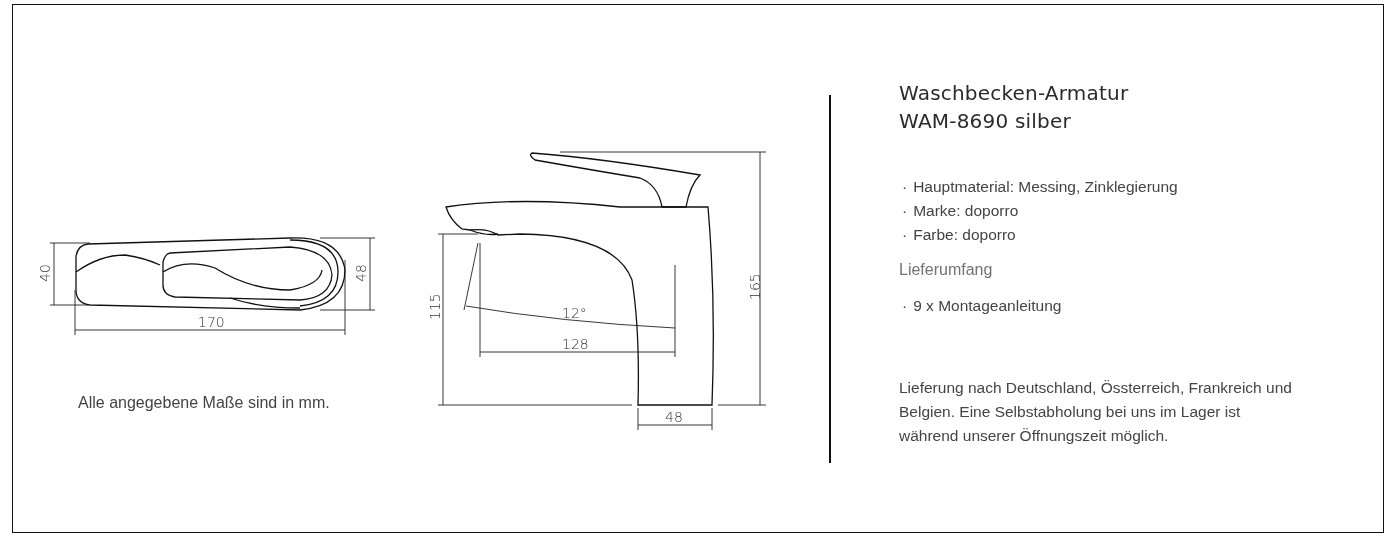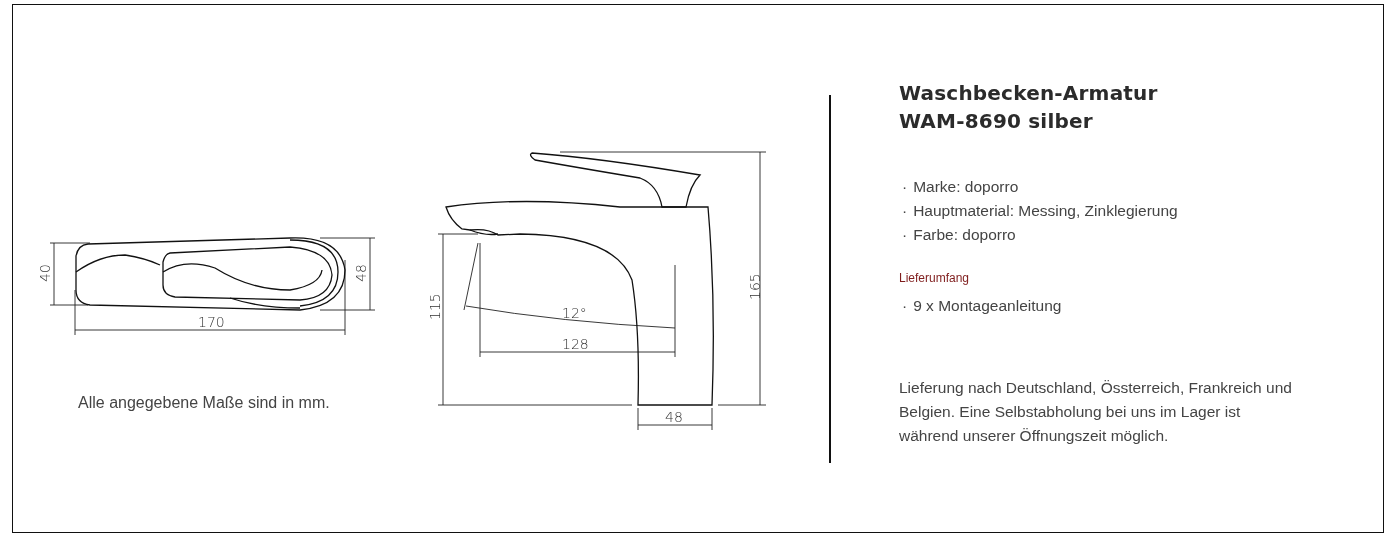--- a/index.html
+++ b/index.html
@@ -2,24 +2,24 @@
 <html><head>
 <meta charset="utf-8">
 <style>
   html, body { margin: 0; padding: 0; background: #ffffff; }
   body { width: 1400px; height: 541px; position: relative; overflow: hidden; font-family: "Liberation Sans", "DejaVu Sans", sans-serif; color: #333; }
   .frame { position: absolute; left: 12px; top: 4px; width: 1372px; height: 529px; border: 1.5px solid #111; box-sizing: border-box; }
   .divider { position: absolute; left: 829px; top: 95px; width: 1.5px; height: 368px; background: #111; }
   svg { position: absolute; overflow: visible; }
   .dim-text { font-family: "DejaVu Sans", sans-serif; font-size: 14px; fill: #333; font-weight: 300; }
   .note { position: absolute; left: 78px; top: 394px; font-size: 16px; color: #444; }
-  .title { position: absolute; left: 899px; top: 79px; font-family: "DejaVu Sans", sans-serif; font-size: 20px; line-height: 28px; color: #2b2b2b; font-weight: 700; letter-spacing: 0.2px; }
+  .title { position: absolute; left: 899px; top: 79px; font-family: "DejaVu Sans", sans-serif; font-size: 20px; line-height: 28px; color: #2b2b2b; font-weight: 400; letter-spacing: 0.2px; }
   .specs { position: absolute; left: 902px; top: 175px; font-size: 15.5px; line-height: 24px; color: #444; }
   .specs div::before { content: "·"; margin-right: 6px; }
-  .scope-title { position: absolute; left: 899px; top: 271px; font-size: 12px; color: #7f1d1d; }
+  .scope-title { position: absolute; left: 899px; top: 261px; font-size: 16px; color: #737373; }
   .scope { position: absolute; left: 902px; top: 294px; font-size: 15.5px; line-height: 24px; color: #444; }
   .scope div::before { content: "·"; margin-right: 6px; }
   .delivery { position: absolute; left: 899px; top: 376px; width: 400px; font-size: 15.5px; line-height: 24px; color: #444; }
   .stroke { stroke: #111; stroke-width: 1.3; fill: none; }
   .thin { stroke: #222; stroke-width: 0.9; fill: none; }
 </style>
 </head>
 <body>
 
 <div class="frame"></div>
@@ -79,22 +79,22 @@
 </svg>
 
 <div class="divider"></div>
 
 <div class="title">
   <div>Waschbecken-Armatur</div>
   <div>WAM-8690 silber</div>
 </div>
 
 <div class="specs">
+  <div>Hauptmaterial: Messing, Zinklegierung</div>
   <div>Marke: doporro</div>
-  <div>Hauptmaterial: Messing, Zinklegierung</div>
   <div>Farbe: doporro</div>
 </div>
 
 <div class="scope-title">Lieferumfang</div>
 <div class="scope">
   <div>9 x Montageanleitung</div>
 </div>
 
 <div class="delivery">Lieferung nach Deutschland, Össterreich, Frankreich und Belgien. Eine Selbstabholung bei uns im Lager ist während unserer Öffnungszeit möglich.</div>
 

